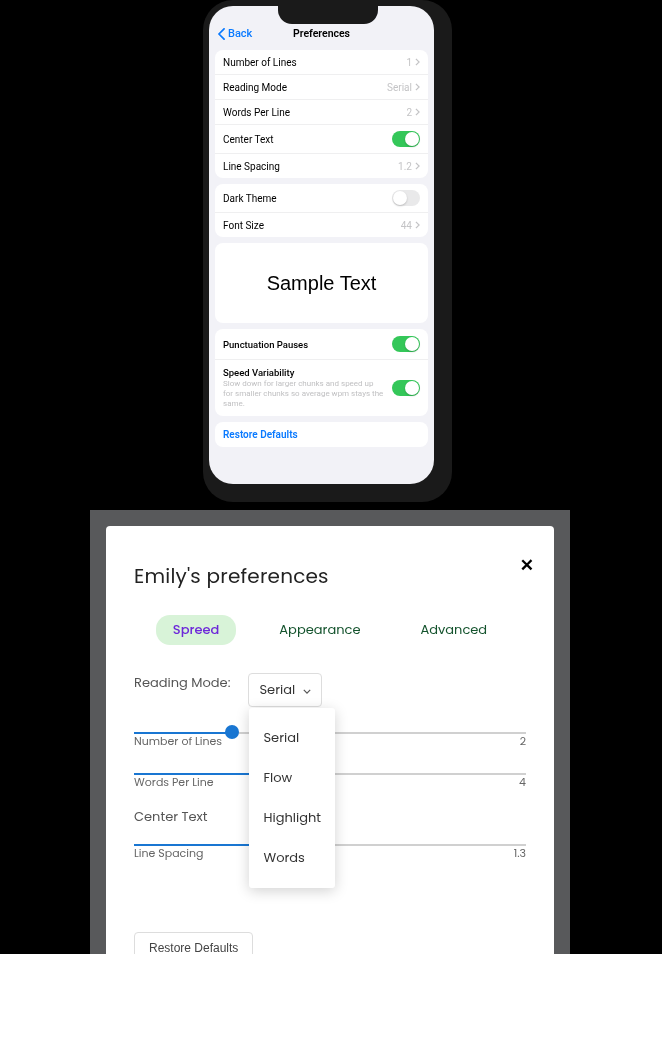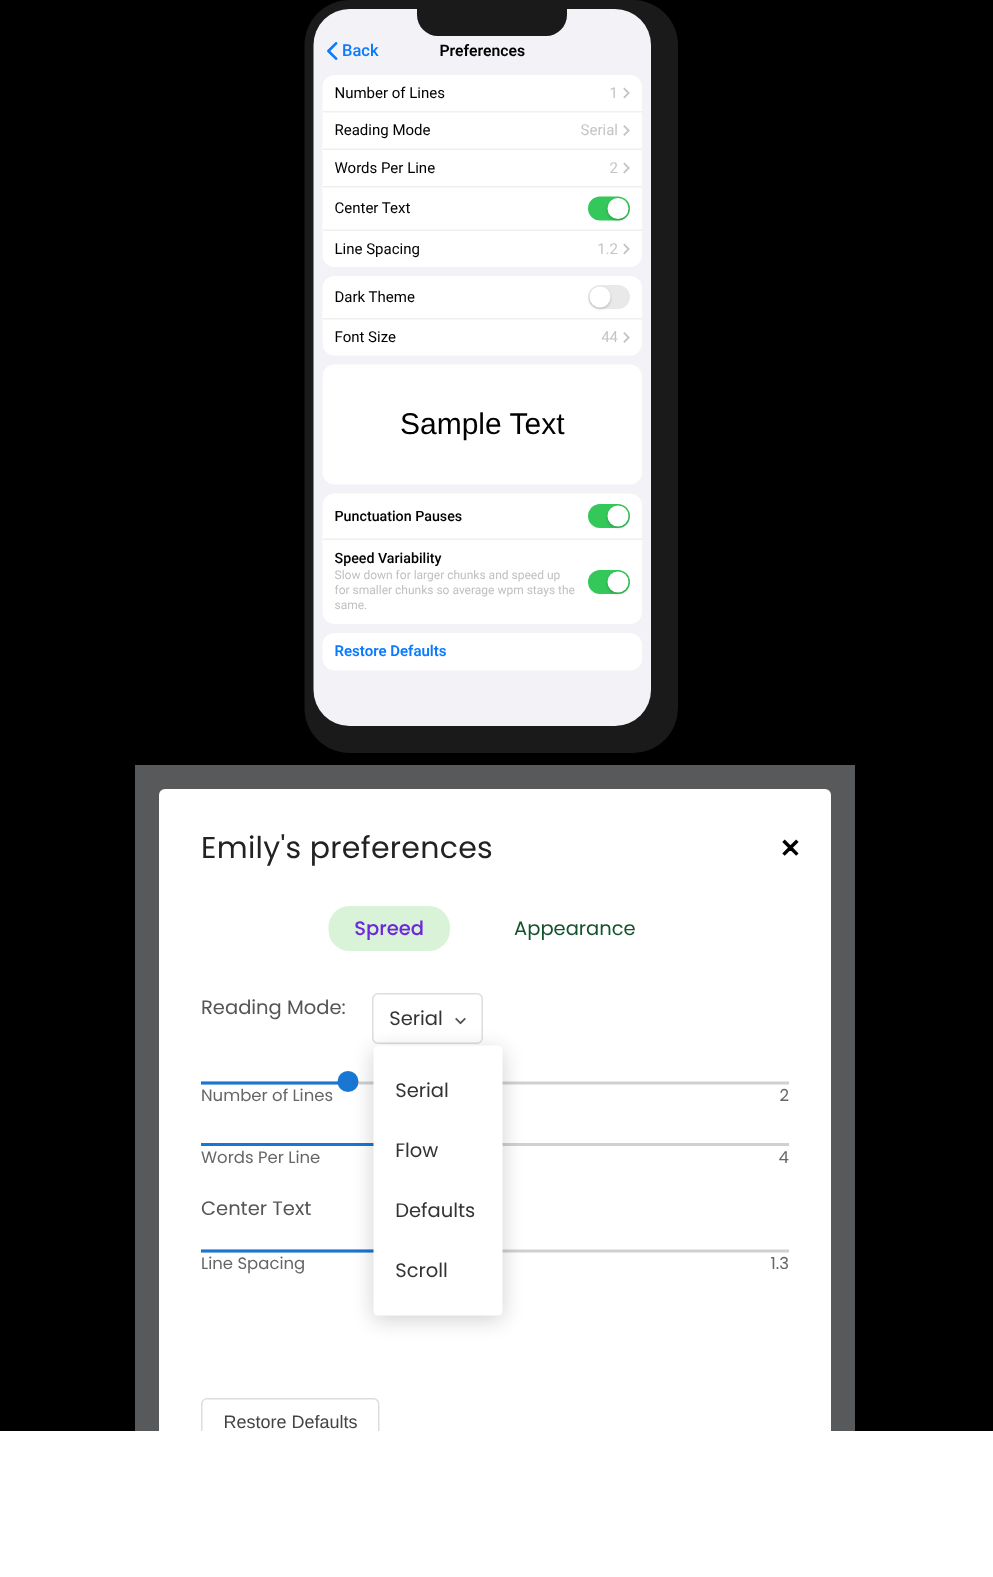--- a/index.html
+++ b/index.html
@@ -37,21 +37,21 @@
 .adv-row:last-child{border-bottom:none;}
 .adv-txt{flex:1;padding-right:8px;}
 .adv-title{font-size:9.5px;color:#000;font-weight:500;}
 .adv-desc{font-size:8px;color:#c0c0c2;line-height:1.25;margin-top:1px;}
 
 .restore-ios{margin:6px 6px 0 6px;background:#fff;border-radius:8px;padding:7px 8px;font-size:10px;color:#0a7aff;font-weight:600;}
 
 
 .modal-wrap{position:absolute;left:90px;top:510px;width:480px;height:490px;background:#58595b;padding:0;}
 .modal{position:absolute;left:16px;top:16px;right:16px;bottom:16px;background:#fff;border-radius:4px;padding:24px 28px 20px 28px;font-family:"Poppins","Segoe UI",sans-serif;box-sizing:border-box;}
-.m-title{font-size:20px;font-weight:400;color:#222;letter-spacing:.2px;}
+.m-title{font-size:20px;font-weight:400;color:#222;letter-spacing:.2px;margin-top:11px;}
 .m-close{position:absolute;right:20px;top:26px;font-size:17px;font-weight:600;cursor:pointer;}
 .m-tabs{display:flex;justify-content:center;gap:26px;margin:24px 0 28px;font-size:13px;}
 .m-tab{color:#14532d;padding:5px 17px;border-radius:14px;}
 .m-tab.active{background:#d8f3d8;color:#6d28d9;font-weight:500;}
 
 .m-field{display:flex;align-items:flex-start;gap:18px;margin-bottom:18px;font-size:13px;color:#555;}
 .m-select{border:1px solid #ddd;border-radius:4px;padding:6px 10px;font-size:13px;display:flex;align-items:center;gap:8px;color:#333;position:relative;}
 .m-select svg{width:8px;height:5px;}
 
 .m-dropdown{position:absolute;top:34px;left:0;width:86px;background:#fff;border-radius:3px;box-shadow:0 3px 14px rgba(0,0,0,.18);padding:10px 0;z-index:20;}
@@ -182,34 +182,35 @@
 </div>
 
 <div class="modal-wrap">
   <div class="modal">
     <div class="m-title">Emily's preferences</div>
     <div class="m-close">✕</div>
 
     <div class="m-tabs" id="m-tabs">
           <div class="m-tab active">Spreed</div>
           <div class="m-tab ">Appearance</div>
+          <div class="m-tab ">Advanced</div>
         </div>
 
     <div class="m-field">
       <span>Reading Mode:</span>
       <div class="m-select">
         <span>Serial</span>
         <span><svg viewBox="0 0 10 6">
                 <path d="M1 1 L5 5 L9 1" stroke="#555" stroke-width="1.5" fill="none"></path>
               </svg></span>
         <div class="m-dropdown" id="m-dd">
               <div class="m-opt">Serial</div>
               <div class="m-opt">Flow</div>
-              <div class="m-opt">Defaults</div>
-              <div class="m-opt">Scroll</div>
+              <div class="m-opt">Highlight</div>
+              <div class="m-opt">Words</div>
             </div>
       </div>
     </div>
 
     <div id="m-sliders">
   <div class="m-slider">
     <div class="m-track"></div>
     <div class="m-fill" style="width:25%"></div>
     <div class="m-thumb" style="left:25%"></div>
   </div>

